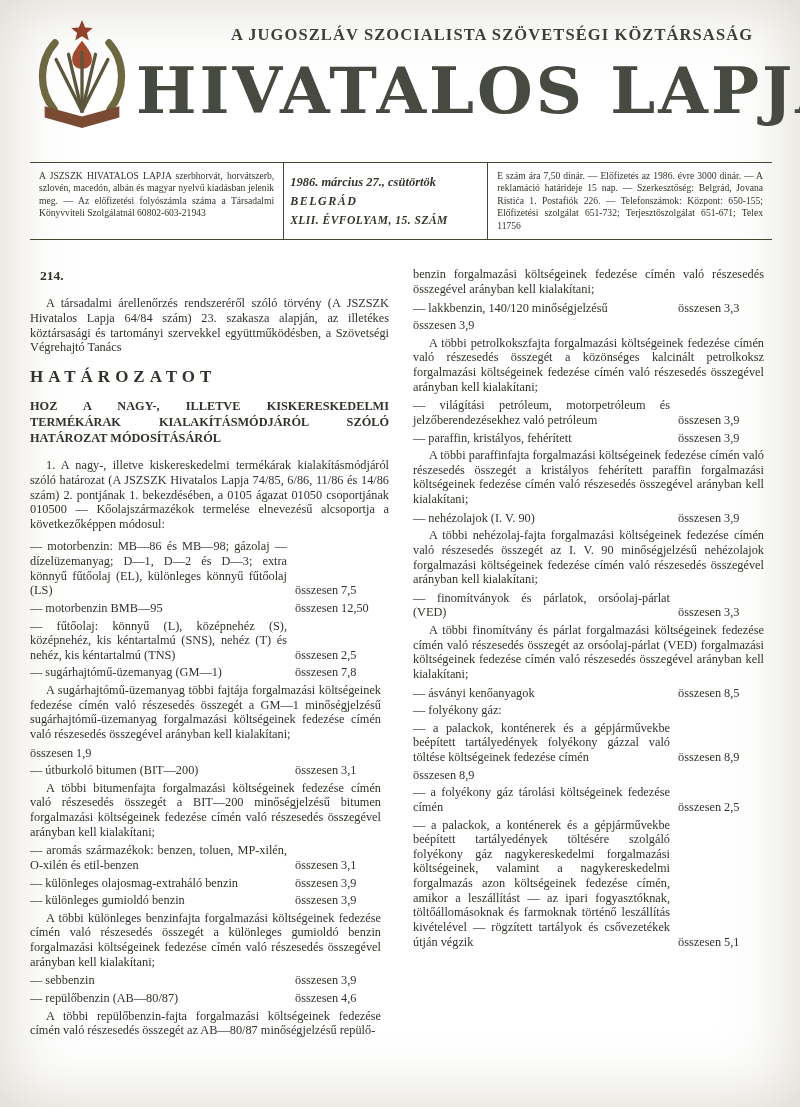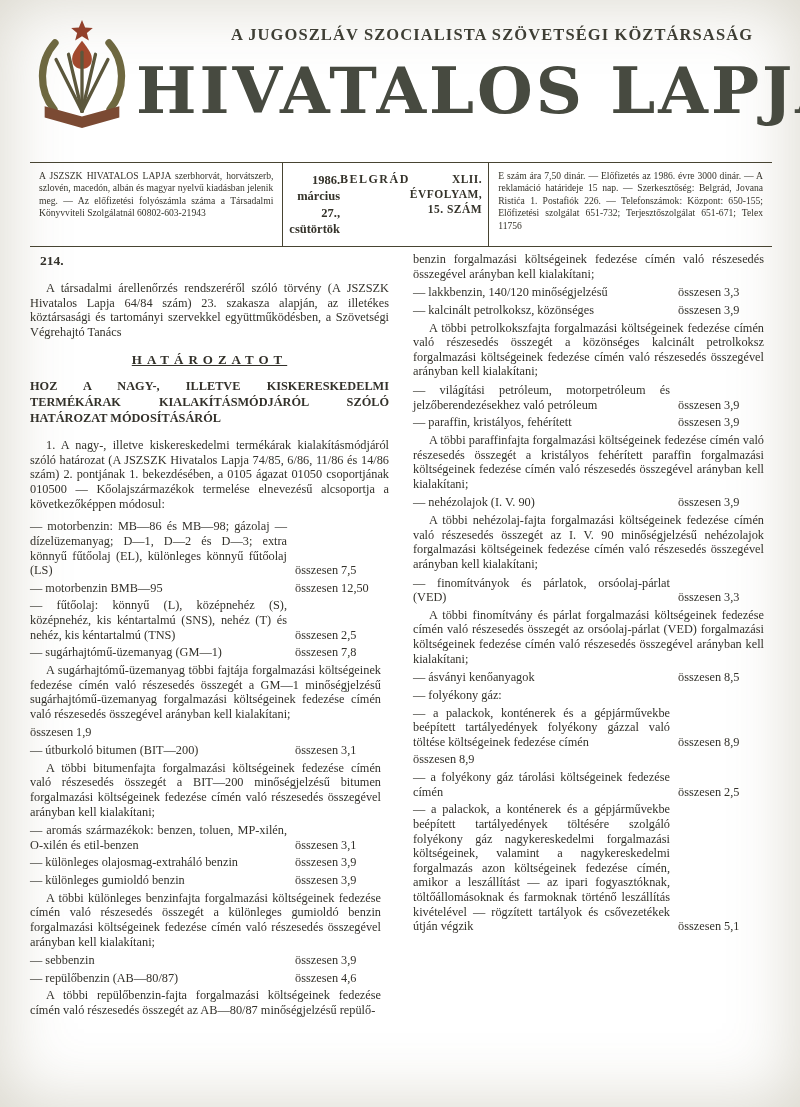--- a/index.html
+++ b/index.html
@@ -31,34 +31,34 @@
   
   .info-row {
     display: flex; margin-top: 24px;
     border-top: 1.5px solid #474432; border-bottom: 1.5px solid #474432;
     font-size: 9.6px; line-height: 1.3; color: #35332a;
   }
   .info-box { padding: 7px 9px; }
   .info-left  { flex: 1.23; text-align: justify; }
   .info-center {
     flex: 1.0; border-left: 1.5px solid #474432; border-right: 1.5px solid #474432;
-    text-align: right; display: flex; flex-direction: row;
-    justify-content: space-around; padding: 9px 6px;
+    text-align: left; display: flex; flex-direction: column;
+    justify-content: space-around; padding: 9px 6px; font-style: italic;
   }
   .info-right { flex: 1.39; text-align: justify; }
   .issue-date   { font-weight: bold; font-size: 12.5px; }
   .issue-city   { font-weight: bold; font-size: 12px; letter-spacing: 1.5px; }
   .issue-volume { font-weight: bold; font-size: 11.5px; letter-spacing: 0.5px; }
 
   
-  .content { display: flex; gap: 24px; margin-top: 4px; }
+  .content { display: flex; gap: 24px; margin-top: 26px; }
   .col { flex: 1; min-width: 0; font-size: 12.3px; line-height: 1.19; text-align: justify; overflow-wrap: break-word; }
   .article-number { font-weight: bold; font-size: 13.5px; margin: 2px 0 12px 10px; text-align: left; }
   p.indent { text-indent: 16px; margin: 0 0 8px 0; }
-  .centered-heading { text-align: center; font-weight: bold; letter-spacing: 5px; font-size: 13px; margin: 12px 0 12px 0; text-decoration: underline; }
+  .centered-heading { text-align: left; font-weight: bold; letter-spacing: 5px; font-size: 17px; margin: 12px 0 12px 0; }
   .decree-title { font-weight: bold; line-height: 1.28; margin: 0 0 12px 0; text-align: justify; }
 
   .block { margin: 0 0 3px 0; }
   .block.item { display: flex; align-items: flex-end; }
   .block .btext { flex: 1; padding-right: 8px; min-width: 0; }
   .block .bamount { width: 94px; flex-shrink: 0; text-align: left; white-space: nowrap; }
   .block.para .btext { text-indent: 16px; }
   .block.para, .block.cont { margin: 1px 0 4px 0; }
   .block.cont .btext { text-indent: 0; }
 </style>
@@ -168,21 +168,20 @@
     <div class="col">
       <div id="right-blocks">
           <div class="block cont">
             <div class="btext">benzin forgalmazási költségeinek fedezése címén való részesedés összegével arányban kell kialakítani;</div>
           </div>
           <div class="block item">
             <div class="btext">— lakkbenzin, 140/120 minőségjelzésű</div>
             <div class="bamount">összesen 3,3</div>
           </div>
           <div class="block item">
-            <div class="btext">— kalcinált petrolkoksz, közönséges</div>
             <div class="bamount">összesen 3,9</div>
           </div>
           <div class="block para">
             <div class="btext">A többi petrolkokszfajta forgalmazási költségeinek fedezése címén való részesedés összegét a közönséges kalcinált petrolkoksz forgalmazási költségeinek fedezése címén való részesedés összegével arányban kell kialakítani;</div>
           </div>
           <div class="block item">
             <div class="btext">— világítási petróleum, motorpetróleum és jelzőberendezésekhez való petróleum</div>
             <div class="bamount">összesen 3,9</div>
           </div>
           <div class="block item">

